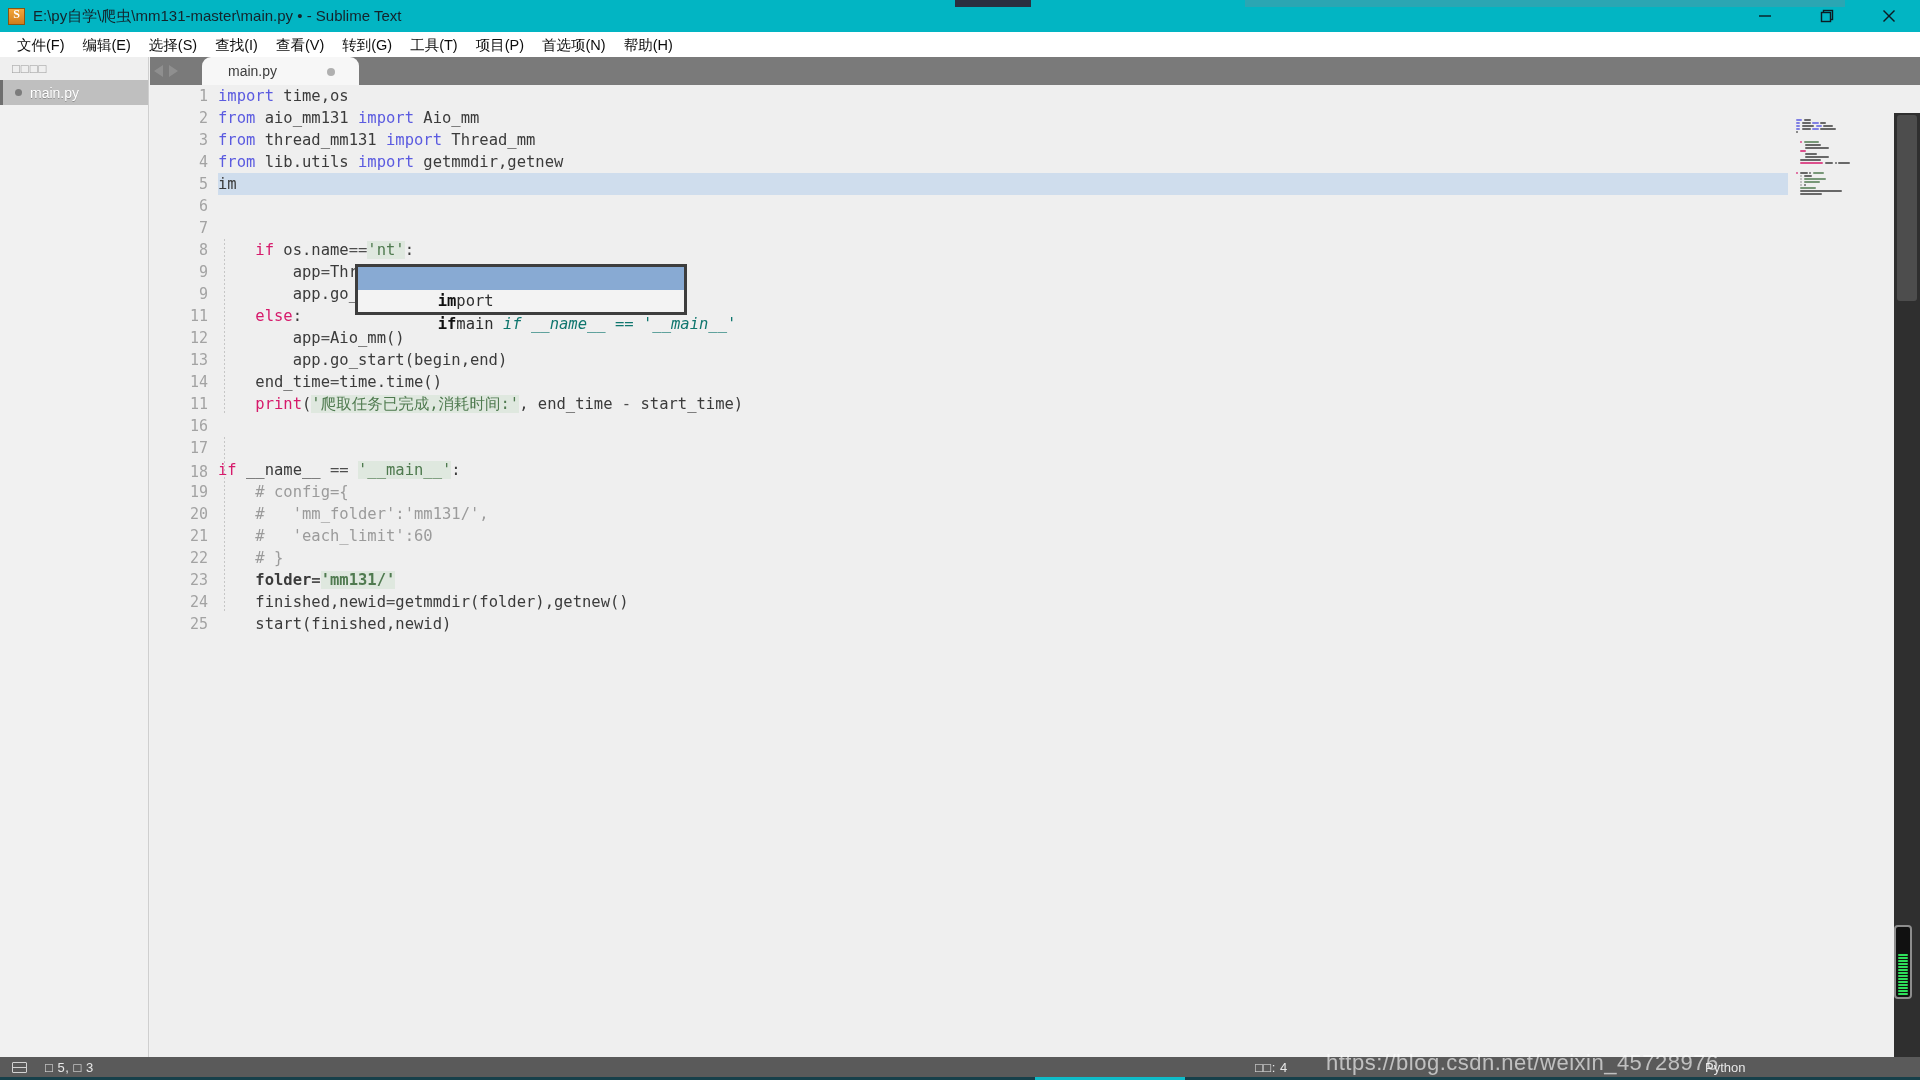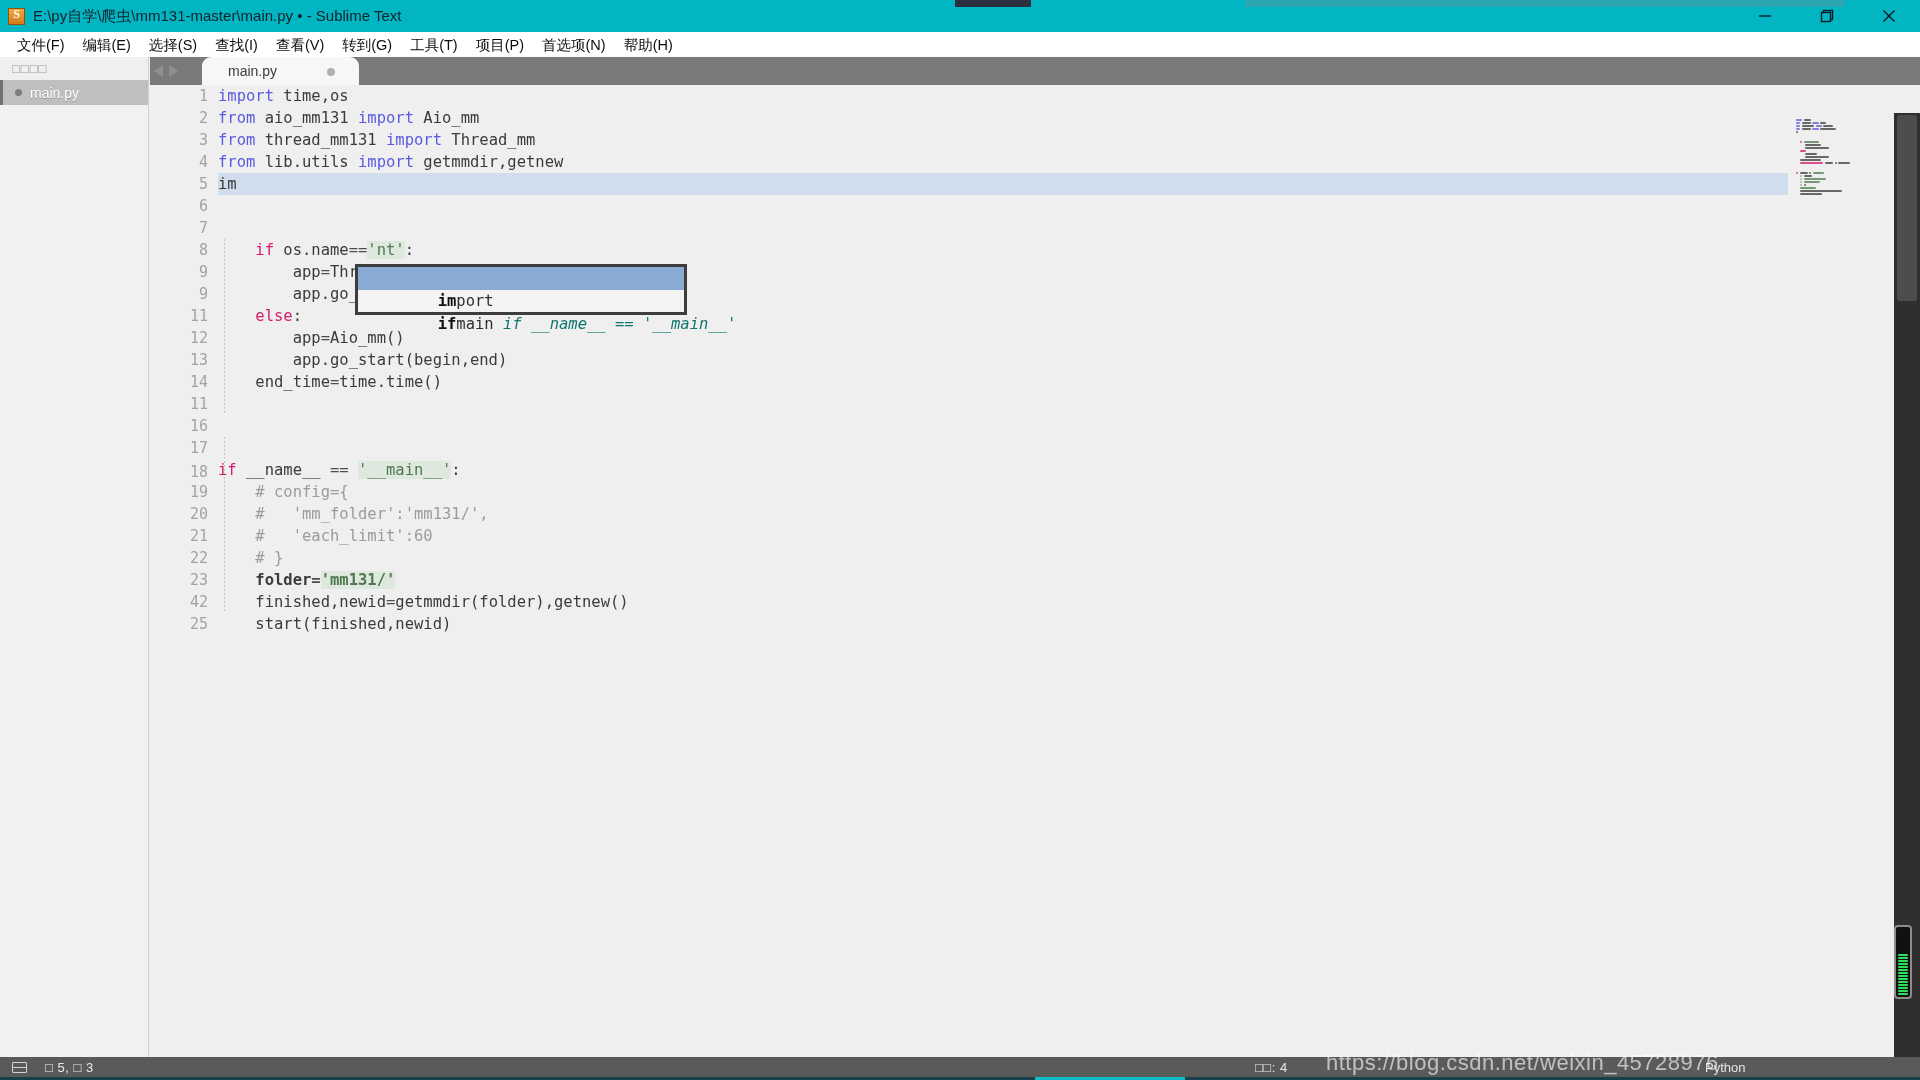--- a/index.html
+++ b/index.html
@@ -337,41 +337,42 @@
           <div class="gutter-num" style="top: 286px;">14</div>
           <div class="gutter-num" style="top: 308px;">11</div>
           <div class="gutter-num" style="top: 330px;">16</div>
           <div class="gutter-num" style="top: 352px;">17</div>
           <div class="gutter-num" style="top: 376px; text-align: right;">18</div>
           <div class="gutter-num" style="top: 396px;">19</div>
           <div class="gutter-num" style="top: 418px;">20</div>
           <div class="gutter-num" style="top: 440px;">21</div>
           <div class="gutter-num" style="top: 462px;">22</div>
           <div class="gutter-num" style="top: 484px;">23</div>
-          <div class="gutter-num" style="top: 506px;">42</div>
+          <div class="gutter-num" style="top: 506px;">24</div>
           <div class="gutter-num" style="top: 528px;">25</div>
         </div>
 
       <div id="code-lines">
 
         <div class="indent-guide" style="left:6px; top:154px; height:176px;"></div>
         <div class="indent-guide" style="left:6px; top:352px; height:176px;"></div>
 
         <div class="code-line" style="top:0px;"><span class="kw">import</span> time,os</div>
         <div class="code-line" style="top:22px;"><span class="kw">from</span> aio_mm131 <span class="kw">import</span> Aio_mm</div>
         <div class="code-line" style="top:44px;"><span class="kw">from</span> thread_mm131 <span class="kw">import</span> Thread_mm</div>
         <div class="code-line" style="top:66px;"><span class="kw">from</span> lib.utils <span class="kw">import</span> getmmdir,getnew</div>
         <div class="code-line" style="top:88px;">im</div>
         <div class="code-line" style="top:154px;">    <span class="kw2">if</span> os.name<span class="op">==</span><span class="str">'nt'</span>:</div>
         <div class="code-line" style="top:176px;">        app<span class="op">=</span>Thread_mm()</div>
         <div class="code-line" style="top:198px;">        app.go_start(begin,end)</div>
         <div class="code-line" style="top:220px;">    <span class="kw2">else</span>:</div>
         <div class="code-line" style="top:242px;">        app<span class="op">=</span>Aio_mm()</div>
         <div class="code-line" style="top:264px;">        app.go_start(begin,end)</div>
         <div class="code-line" style="top:286px;">    end_time<span class="op">=</span>time.time()</div>
+        <div class="code-line" style="top:308px;">    <span class="fn">print</span>(<span class="str">'爬取任务已完成,消耗时间:'</span>, end_time <span class="op">-</span> start_time)</div>
         <div class="code-line" style="top:374px;"><span class="kw2">if</span> __name__ <span class="op">==</span> <span class="str">'__main__'</span>:</div>
         <div class="code-line" style="top:396px;">    <span class="cmt"># config={</span></div>
         <div class="code-line" style="top:418px;">    <span class="cmt">#   'mm_folder':'mm131/',</span></div>
         <div class="code-line" style="top:440px;">    <span class="cmt">#   'each_limit':60</span></div>
         <div class="code-line" style="top:462px;">    <span class="cmt"># }</span></div>
         <div class="code-line" style="top:484px;font-weight:bold;">    folder<span class="op">=</span><span class="str">'mm131/'</span></div>
         <div class="code-line" style="top:506px;">    finished,newid<span class="op">=</span>getmmdir(folder),getnew()</div>
         <div class="code-line" style="top:528px;">    start(finished,newid)</div>
       </div>
 

